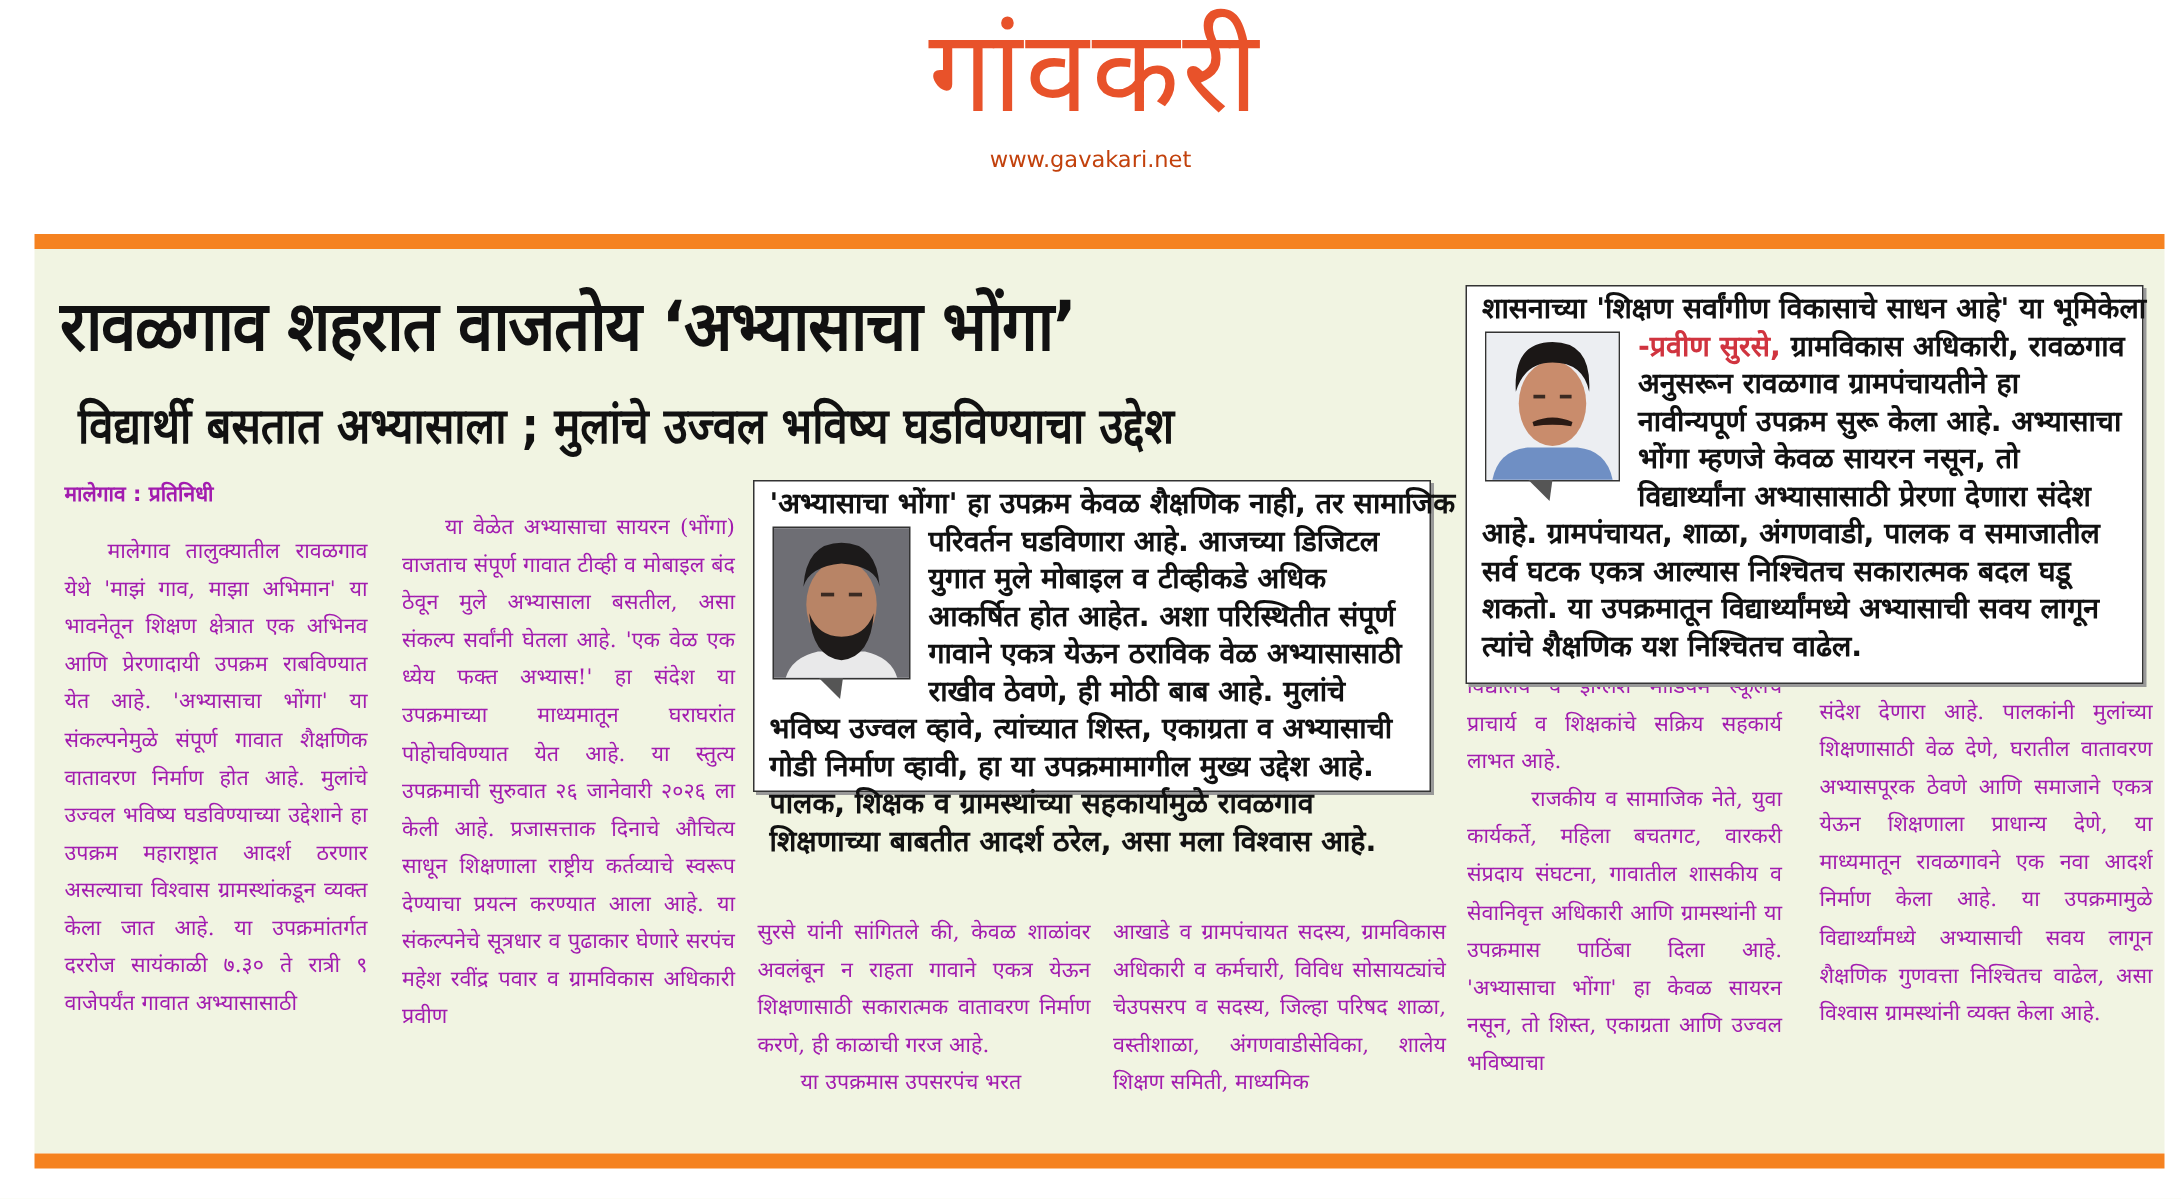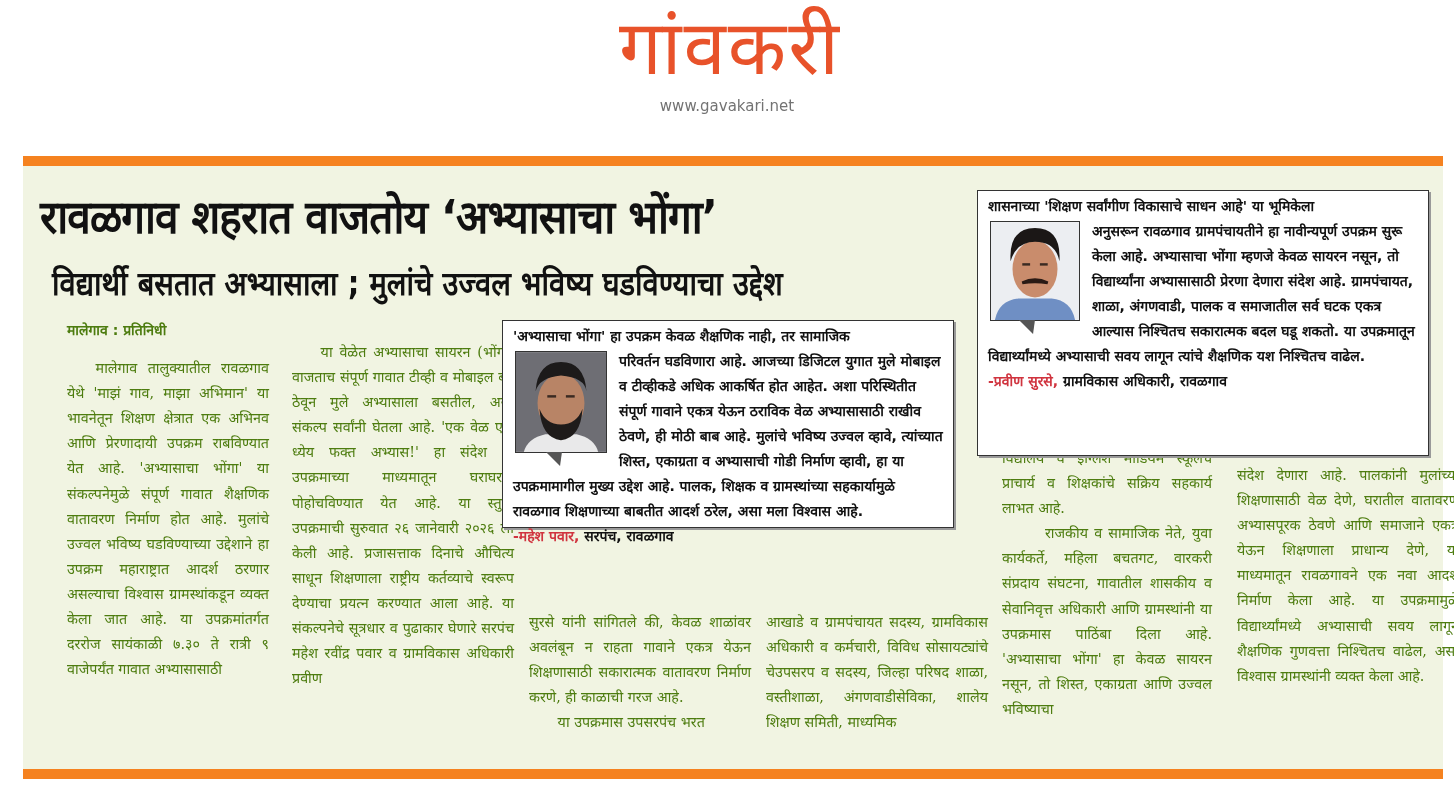--- a/index.html
+++ b/index.html
@@ -3,40 +3,40 @@
 <meta charset="utf-8">
 <style>
   * { box-sizing: border-box; margin: 0; padding: 0; }
   html, body { width: 1454px; height: 799px; background: #ffffff; overflow: hidden; }
   body { position: relative; font-family: "DejaVu Sans", sans-serif; color: #111; }
 
   .masthead { position: absolute; left: 0; top: 0; width: 1454px; height: 150px; text-align: center; }
   .logo { position: absolute; left: 580px; top: 4px; width: 300px; height: 88px;
           font-family: "DejaVu Serif", serif; font-weight: normal; font-size: 76px; line-height: 88px;
           color: #e8522a; letter-spacing: 2px; text-align: center; }
-  .site-url { position: absolute; left: 0; width: 1454px; top: 97px; font-size: 15px; color: #737373; text-align: center; font-family: "DejaVu Sans", sans-serif; }
+  .site-url { position: absolute; left: 0; width: 1454px; top: 97px; font-size: 15px; color: #c2410c; text-align: center; font-family: "DejaVu Sans", sans-serif; }
   .page-date { position: absolute; left: 0; width: 1454px; top: 117px; font-size: 15px; color: #222; text-align: center; font-family: "DejaVu Sans", sans-serif; }
 
   .bar-top { position: absolute; left: 23px; top: 156px; width: 1420px; height: 10px; background: #f58220; }
   .bar-bottom { position: absolute; left: 23px; top: 769px; width: 1420px; height: 10px; background: #f58220; }
   .page { position: absolute; left: 23px; top: 166px; width: 1420px; height: 603px; background: #f1f4e2; }
 
   .headline { position: absolute; left: 40px; top: 186px; width: 930px; height: 62px;
               font-family: "DejaVu Sans", sans-serif; font-weight: bold; font-size: 46px; line-height: 62px;
               color: #111; white-space: nowrap; letter-spacing: -1px; transform: scaleX(0.92); transform-origin: left; }
   .subhead { position: absolute; left: 52px; top: 260px; width: 900px; height: 48px;
              font-size: 33px; line-height: 48px; color: #111; white-space: nowrap; transform: scaleX(0.88); transform-origin: left; }
 
-  .col { position: absolute; font-family: "DejaVu Serif", serif; font-size: 14.3px; line-height: 25.1px; color: #4d7c0f; text-align: justify; margin-left: 24px; }
+  .col { position: absolute; font-family: "DejaVu Serif", serif; font-size: 14.3px; line-height: 25.1px; color: #a21caf; text-align: justify; }
   .col p { text-indent: 2em; }
   .col p.noindent { text-indent: 0; }
   .dateline { font-family: "DejaVu Sans", sans-serif; font-weight: bold; font-size: 14px; margin-bottom: 13px; text-indent: 0 !important; }
 
   .quote-box { position: absolute; background: #ffffff; border: 1.5px solid #333; box-shadow: 2px 2px 0 #999;
-               font-family: "DejaVu Sans", sans-serif; font-weight: bold; font-size: 14px; line-height: 25px; color: #111; padding: 3px 10px; }
+               font-family: "DejaVu Sans", sans-serif; font-weight: bold; font-size: 19px; line-height: 25px; color: #111; padding: 3px 10px; }
   .quote-box .lead { white-space: nowrap; }
   .photo { float: left; border: 1.5px solid #333; position: relative; margin: 2px 12px 2px 2px; }
   .photo .tail { position: absolute; bottom: -14px; right: 40px; width: 0; height: 0;
                  border-left: 6px solid transparent; border-right: 10px solid transparent; border-top: 14px solid #555; transform: skewX(30deg); }
   .sig-name { color: #d0343f; }
 
   .face { width: 100%; height: 100%; position: relative; overflow: hidden; }
 </style>
 </head>
 <body>
@@ -87,38 +87,35 @@
       <path d="M8 102 Q12 88 30 84 L62 84 Q80 88 84 102 Z" fill="#e9e9ea"></path>
       <ellipse cx="46" cy="52" rx="24" ry="30" fill="#b88466"></ellipse>
       <path d="M20 40 Q22 10 46 10 Q70 10 72 40 Q70 26 46 24 Q24 26 20 40 Z" fill="#1c1a1a"></path>
       <path d="M24 58 Q26 88 46 90 Q66 88 68 58 Q62 74 46 74 Q30 74 24 58 Z" fill="#1e1b1a"></path>
       <rect x="32" y="44" width="9" height="2.5" fill="#3a2a22"></rect>
       <rect x="51" y="44" width="9" height="2.5" fill="#3a2a22"></rect>
     </svg>
     <div class="tail"></div>
   </div>
   <div>परिवर्तन घडविणारा आहे. आजच्या डिजिटल युगात मुले मोबाइल व टीव्हीकडे अधिक आकर्षित होत आहेत. अशा परिस्थितीत संपूर्ण गावाने एकत्र येऊन ठराविक वेळ अभ्यासासाठी राखीव ठेवणे, ही मोठी बाब आहे. मुलांचे भविष्य उज्वल व्हावे, त्यांच्यात शिस्त, एकाग्रता व अभ्यासाची गोडी निर्माण व्हावी, हा या उपक्रमामागील मुख्य उद्देश आहे. पालक, शिक्षक व ग्रामस्थांच्या सहकार्यामुळे रावळगाव शिक्षणाच्या बाबतीत आदर्श ठरेल, असा मला विश्वास आहे.</div>
-  <div>
-    <span class="sig-name">-महेश पवार,</span><span> सरपंच, रावळगाव</span>
-  </div>
 </div>
 
 <div class="quote-box" style="left:977px; top:190px; width:452px; height:266px;">
   <div class="lead">शासनाच्या 'शिक्षण सर्वांगीण विकासाचे साधन आहे' या भूमिकेला</div>
   <div class="photo" style="width:90px; height:100px;">
     <svg class="face" viewBox="0 0 90 100">
       <rect width="90" height="100" fill="#eceef2"></rect>
       <path d="M4 100 Q8 80 28 78 L62 78 Q82 80 86 100 Z" fill="#6f8fc4"></path>
       <ellipse cx="45" cy="48" rx="23" ry="29" fill="#c98c6c"></ellipse>
       <path d="M20 40 Q18 6 45 6 Q72 6 70 40 Q66 20 45 20 Q26 20 20 40 Z" fill="#1b1716"></path>
       <path d="M32 62 Q45 56 58 62 Q45 60 32 62 Z" fill="#2a1a14" stroke="#2a1a14" stroke-width="3"></path>
       <rect x="32" y="42" width="8" height="2.5" fill="#3a2a22"></rect>
       <rect x="50" y="42" width="8" height="2.5" fill="#3a2a22"></rect>
     </svg>
     <div class="tail"></div>
   </div>
-  <div>अनुसरून रावळगाव ग्रामपंचायतीने हा नावीन्यपूर्ण उपक्रम सुरू केला आहे. अभ्यासाचा भोंगा म्हणजे केवळ सायरन नसून, तो विद्यार्थ्यांना अभ्यासासाठी प्रेरणा देणारा संदेश आहे. ग्रामपंचायत, शाळा, अंगणवाडी, पालक व समाजातील सर्व घटक एकत्र आल्यास निश्चितच सकारात्मक बदल घडू शकतो. या उपक्रमातून विद्यार्थ्यांमध्ये अभ्यासाची सवय लागून त्यांचे शैक्षणिक यश निश्चितच वाढेल.</div>
   <div>
     <span class="sig-name">-प्रवीण सुरसे,</span><span> ग्रामविकास अधिकारी, रावळगाव</span>
   </div>
+  <div>अनुसरून रावळगाव ग्रामपंचायतीने हा नावीन्यपूर्ण उपक्रम सुरू केला आहे. अभ्यासाचा भोंगा म्हणजे केवळ सायरन नसून, तो विद्यार्थ्यांना अभ्यासासाठी प्रेरणा देणारा संदेश आहे. ग्रामपंचायत, शाळा, अंगणवाडी, पालक व समाजातील सर्व घटक एकत्र आल्यास निश्चितच सकारात्मक बदल घडू शकतो. या उपक्रमातून विद्यार्थ्यांमध्ये अभ्यासाची सवय लागून त्यांचे शैक्षणिक यश निश्चितच वाढेल.</div>
 </div>
 
 <div class="bar-bottom"></div>
 
 </body></html>

